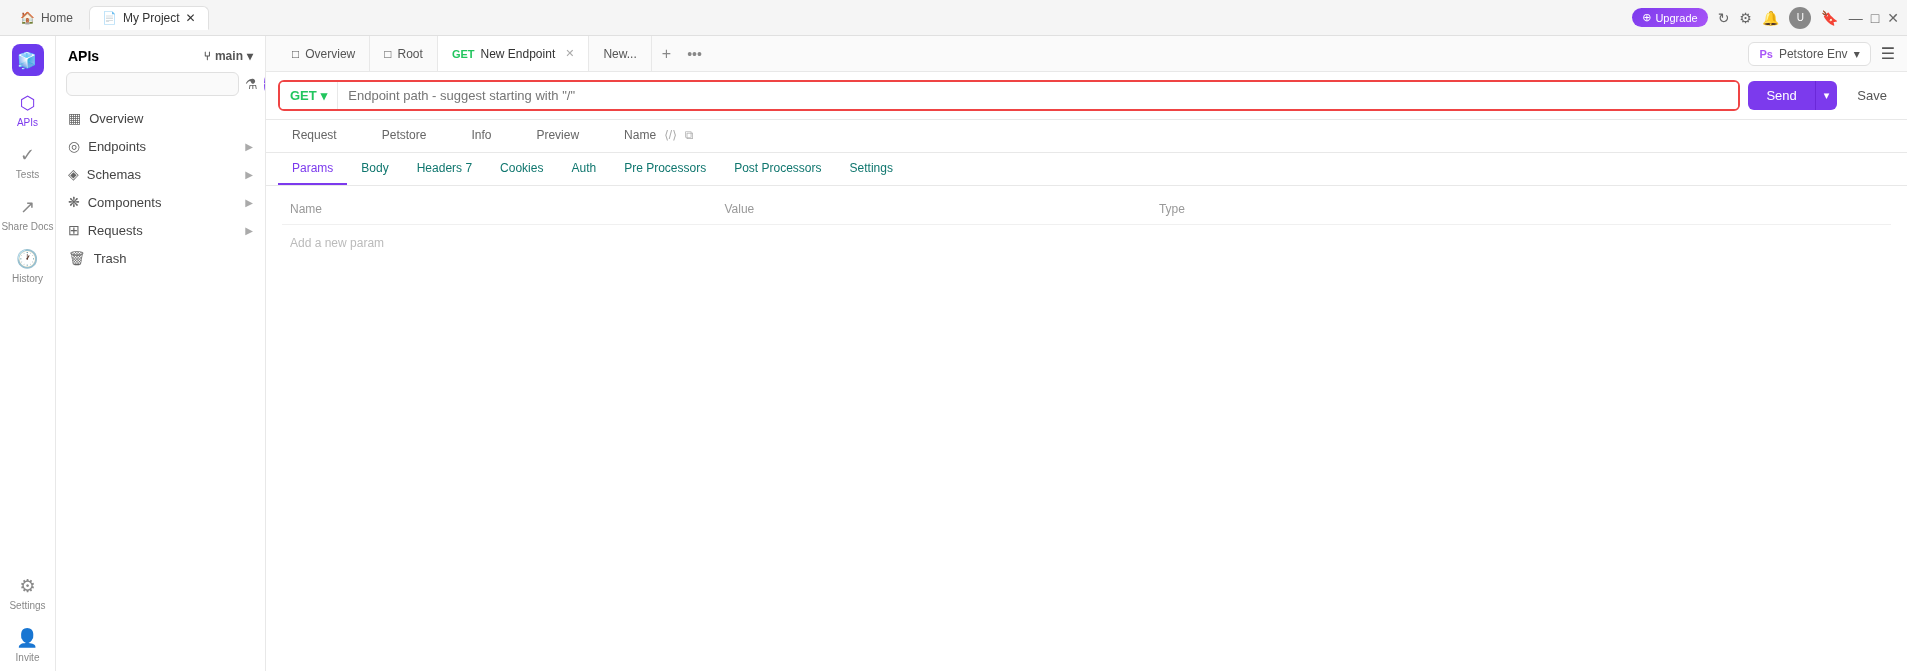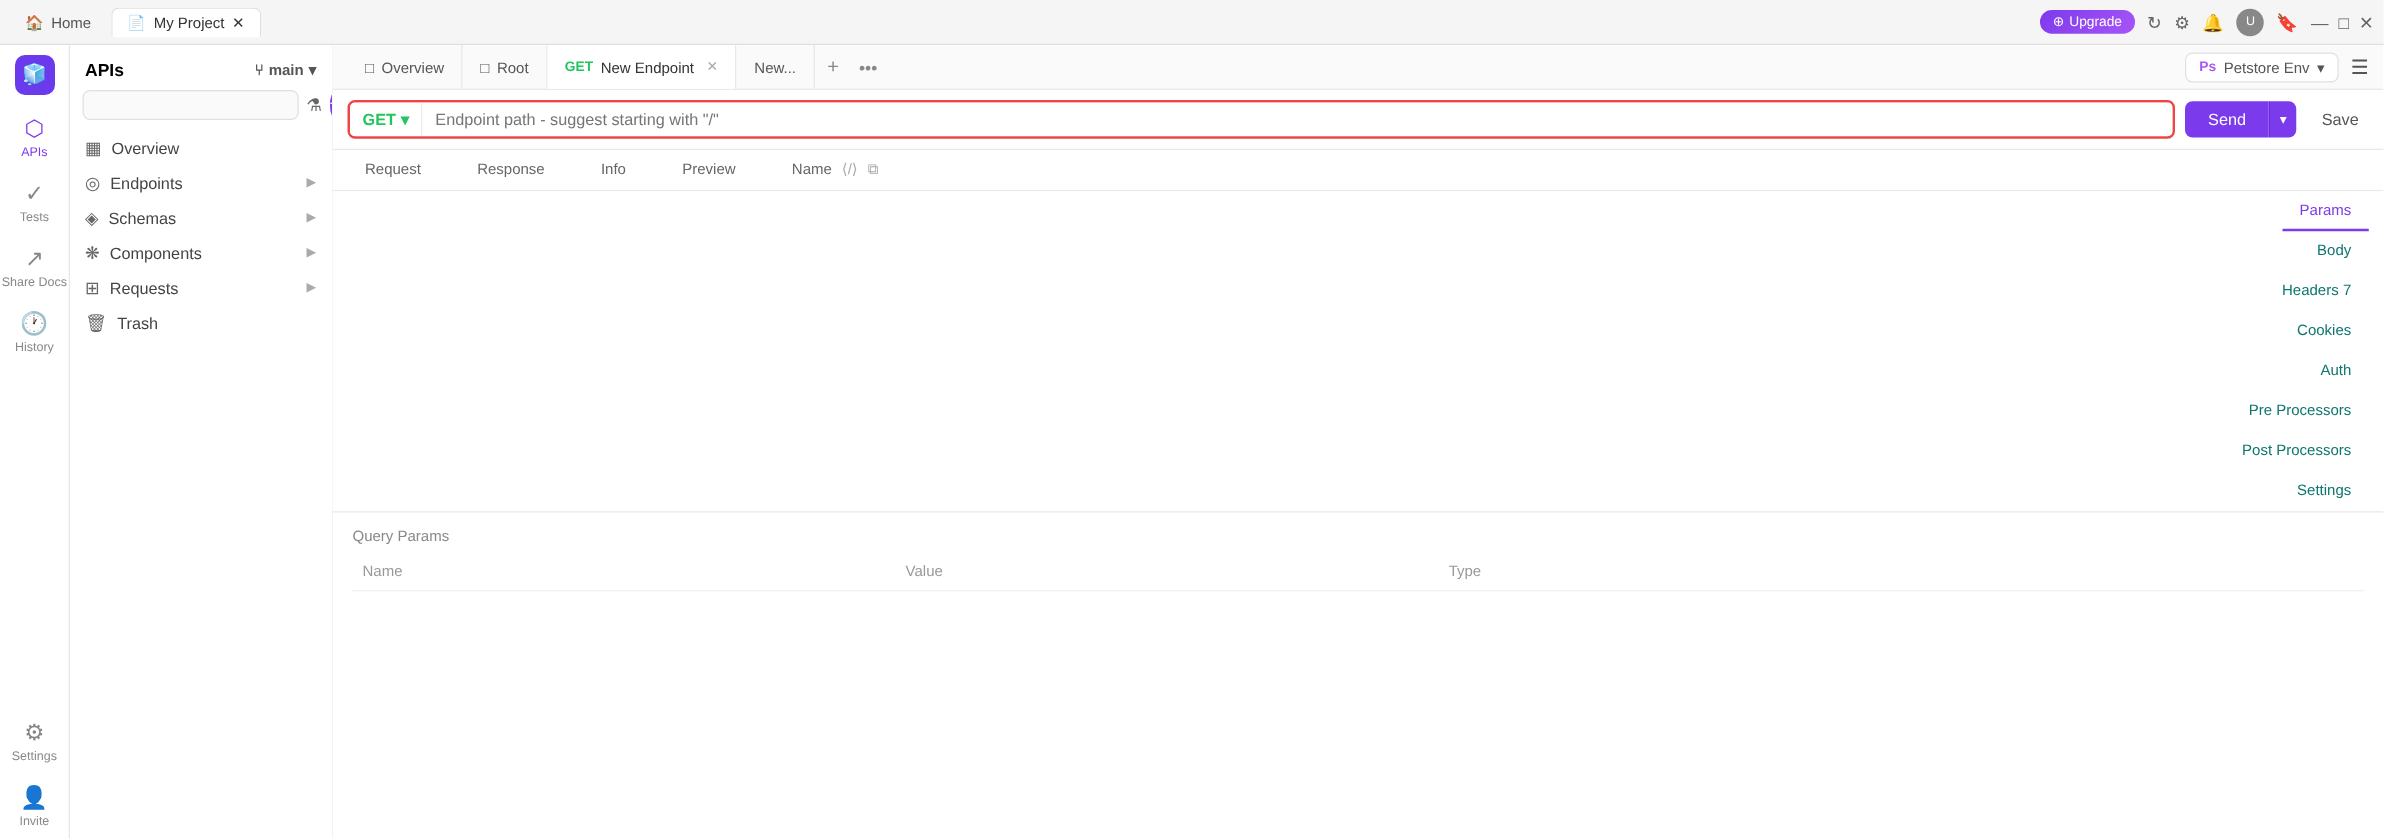--- a/index.html
+++ b/index.html
@@ -145,23 +145,23 @@
       padding: 0 12px; border-bottom: 1px solid #e8e8e8;
       flex-shrink: 0; background: #fff;
     }
     .req-tab {
       padding: 8px 14px; cursor: pointer; font-size: 12px; color: #666;
       border-bottom: 2px solid transparent;
     }
 
     
     .content-tabs {
-      display: flex; align-items: flex-end; gap: 0;
+      display: flex; align-items: center; gap: 0;
       padding: 0 12px; border-bottom: 1px solid #e8e8e8;
-      flex-shrink: 0; background: #fff; flex-direction: column;
+      flex-shrink: 0; background: #fff;
     }
     .content-tab {
       padding: 8px 14px; cursor: pointer; font-size: 12px; color: #0f766e;
       border-bottom: 2px solid transparent;
     }
     .content-tab.active { color: #7c3aed; border-bottom-color: #7c3aed; font-weight: 500; }
 
     
     .params-section { padding: 12px 16px; flex: 1; overflow-y: auto; }
     .params-title { font-size: 12px; color: #888; margin-bottom: 10px; }
@@ -342,21 +342,21 @@
         </div>
         <button class="save-btn">Save</button>
       </div>
     </div>
 
     <div class="req-tabs">
       <div class="req-tab">
         <span>Request</span>
       </div>
       <div class="req-tab">
-        <span>Response</span>
+        <span>Petstore</span>
       </div>
       <div class="req-tab">
         <span>Info</span>
       </div>
       <div class="req-tab">
         <span>Preview</span>
       </div>
       <div class="req-tab" style="display:flex; align-items:center; gap:8px;">
         <span>Name</span>
         <span style="color:#aaa; font-size:12px;">⟨/⟩</span>
@@ -386,25 +386,27 @@
       </div>
       <div class="content-tab">
         <span>Post Processors</span>
       </div>
       <div class="content-tab">
         <span>Settings</span>
       </div>
     </div>
 
     <div class="params-section">
-      <div class="params-title">Query Params</div>
       <div class="params-table">
         <div class="params-header">
           <div class="params-header-cell">Name</div>
           <div class="params-header-cell">Value</div>
           <div class="params-header-cell">Type</div>
         </div>
         <hr class="params-divider">
+        <div class="add-param-row">
+          <span class="add-param-text">Add a new param</span>
+        </div>
       </div>
     </div>
 
   </div>
 </div>
 
 </body></html>

